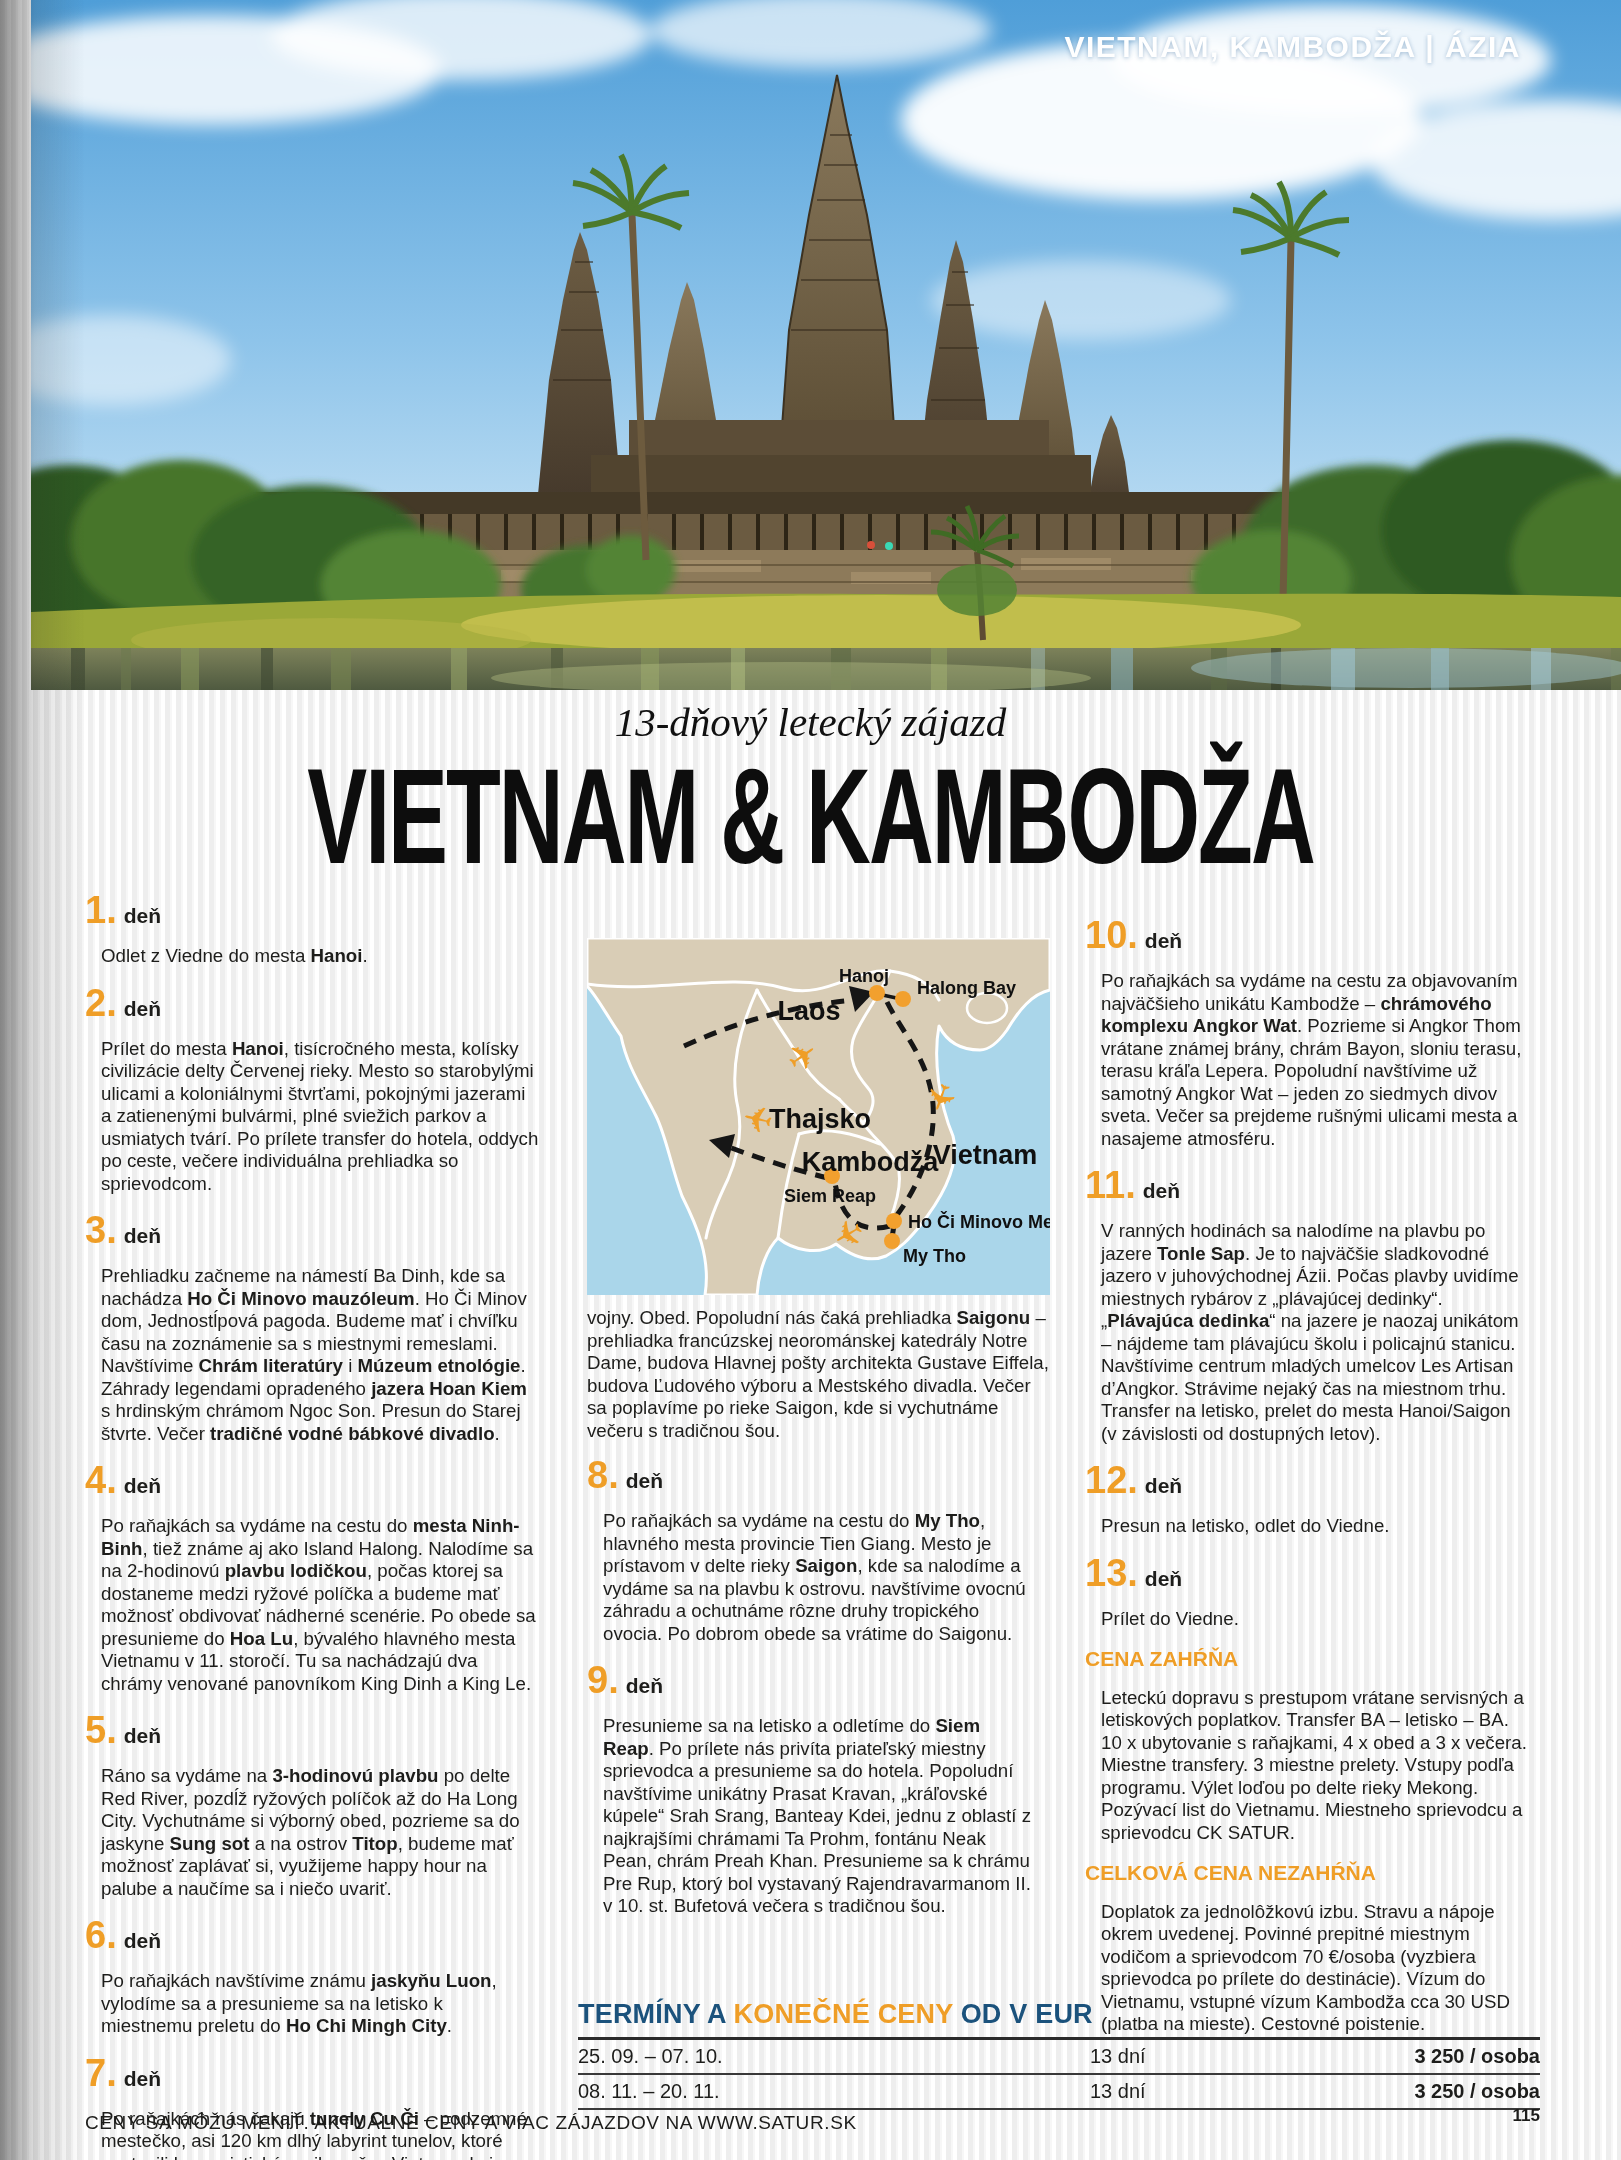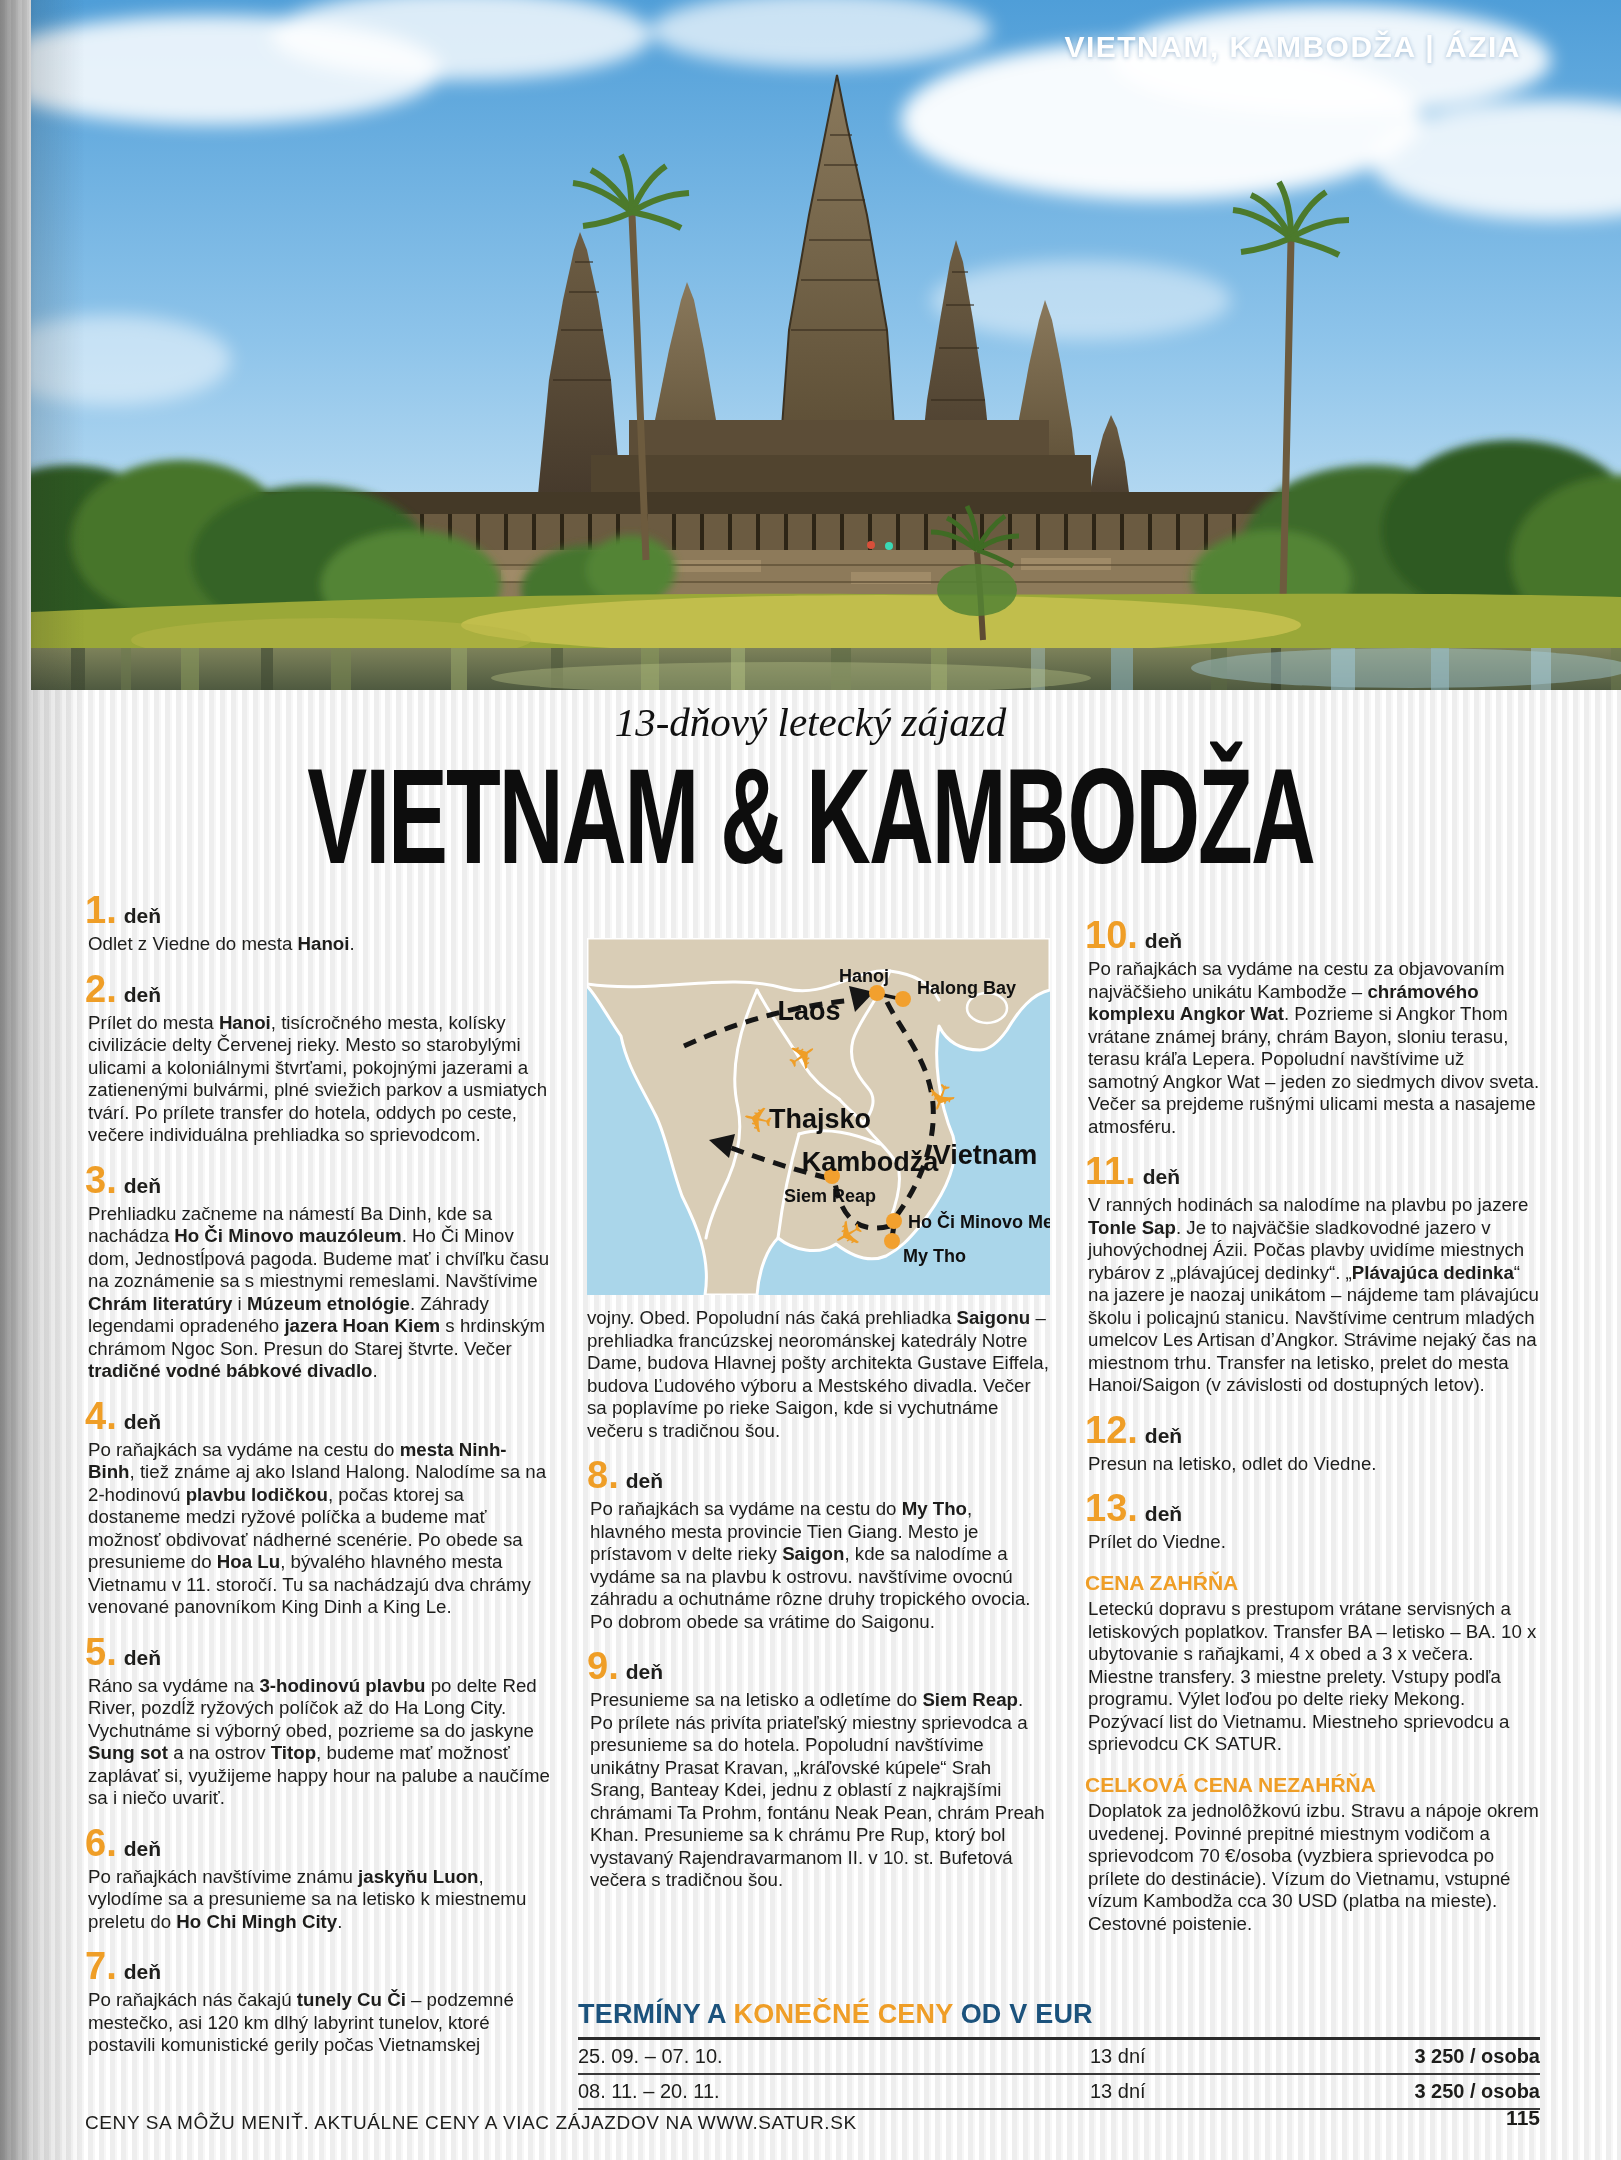--- a/index.html
+++ b/index.html
@@ -20,36 +20,36 @@
               font-size:136px;font-weight:700;letter-spacing:-3px;line-height:1.0;color:#0d0d0d;margin-top:2px;}
   
   .col{position:absolute;width:470px;font-size:18.7px;line-height:22.5px;}
   .col1{left:85px;top:891px;}
   .col2{left:587px;top:938px;width:463px;}
   .col3{left:1085px;top:916px;width:458px;}
   .day{margin:0 0 14px 0;}
   .day-head{margin:0 0 4px 0;}
   .day-num{font-size:38px;font-weight:700;color:#ef9e27;line-height:1;vertical-align:baseline;}
   .day-label{font-size:21px;font-weight:700;color:#1d1d1b;margin-left:7px;}
-  .para{margin:3px;}
+  .para{margin:16px;}
   .b{font-weight:700;}
   .sec-head{font-size:21px;font-weight:700;color:#ef9e27;margin:18px 0 4px 0;}
   .map-svg{display:block;margin-bottom:12px;}
   .cont-para{margin:0 0 14px 0;}
   
   .price-block{position:absolute;left:578px;top:1999px;width:962px;}
   .price-title{font-size:27px;font-weight:700;letter-spacing:.2px;padding-bottom:7px;border-bottom:3px solid #2b2b2b;}
   .pt-blue{color:#1b527c;} .pt-orange{color:#ef9e27;}
   .price-row{display:flex;align-items:center;height:33px;border-bottom:2px solid #3a3a3a;font-size:20px;}
   .pr-dates{width:512px;}
   .pr-dur{width:260px;}
   .pr-price{flex:1;text-align:right;font-weight:700;}
   
   .footer-text{position:absolute;left:85px;top:2112px;font-size:19px;letter-spacing:.6px;color:#1d1d1b;}
-  .page-num{position:absolute;top:2106px;right:81px;font-size:21px;font-weight:700;color:#1d1d1b;}
+  .page-num{position:absolute;top:2106px;right:81px;font-size:17px;font-weight:700;color:#1d1d1b;}
   
   .map-country{font-family:"Liberation Sans",sans-serif;font-weight:700;font-size:27px;fill:#101010;}
   .map-city{font-family:"Liberation Sans",sans-serif;font-weight:700;font-size:18px;fill:#101010;}
 </style>
 </head>
 <body>
 
 <div class="photo-wrap">
   <svg width="1621" height="690" viewBox="0 0 1621 690" preserveAspectRatio="none">
     <defs>

